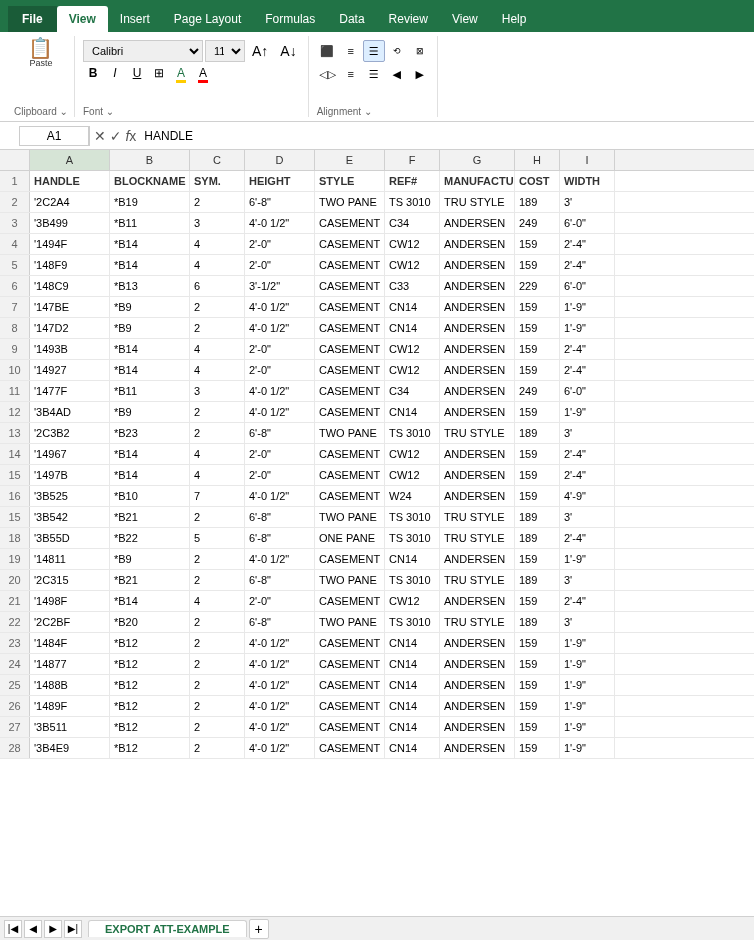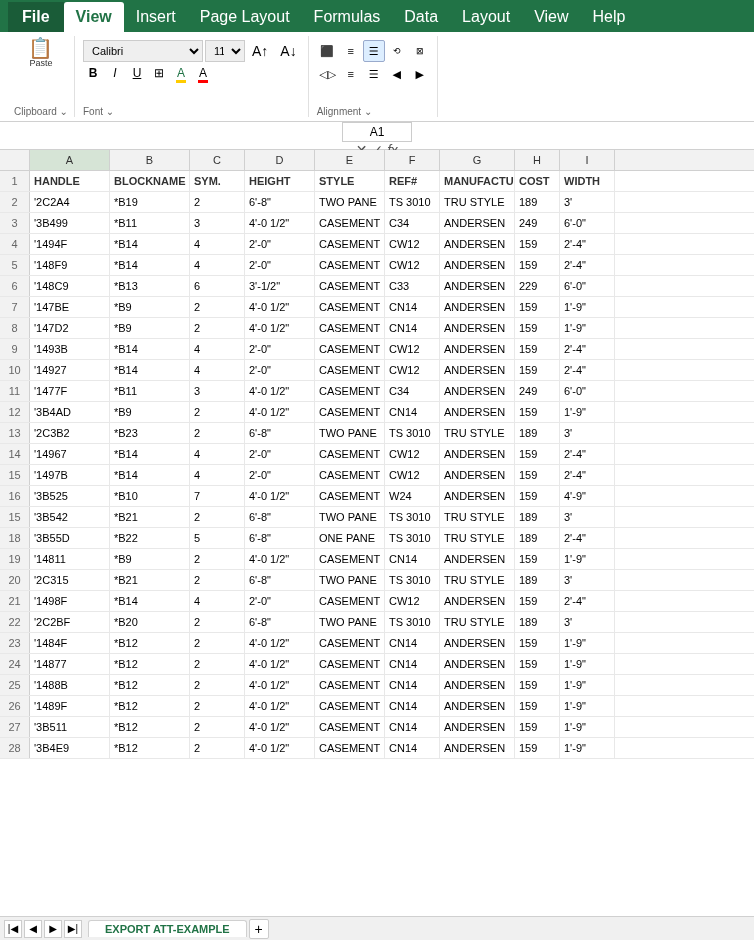--- a/index.html
+++ b/index.html
@@ -1,20 +1,20 @@
 <!DOCTYPE html>
 <html><head>
   <meta charset="utf-8">
   <style>
     * { margin: 0; padding: 0; box-sizing: border-box; }
     body { font-family: 'Segoe UI', Arial, sans-serif; font-size: 12px; background: #f0f0f0; width: 754px; height: 940px; overflow: hidden; }
 
     
     .ribbon-tabs { background: #217346; display: flex; align-items: flex-end; padding: 0 8px; height: 32px; }
-    .ribbon-tab { color: #fff; padding: 6px 12px; font-size: 16px; cursor: pointer; border-radius: 3px 3px 0 0; }
+    .ribbon-tab { color: #fff; padding: 6px 12px; font-size: 12px; cursor: pointer; border-radius: 3px 3px 0 0; }
     .ribbon-tab.active { background: #fff; color: #217346; font-weight: bold; }
 
     
     .ribbon { background: #fff; border-bottom: 1px solid #d0d0d0; padding: 4px 8px; display: flex; align-items: stretch; gap: 2px; height: 90px; }
     .ribbon-group { display: flex; flex-direction: column; align-items: center; padding: 0 6px; border-right: 1px solid #e0e0e0; min-width: 60px; }
     .ribbon-group-label { font-size: 10px; color: #666; margin-top: auto; padding-top: 2px; }
     .ribbon-btn { display: flex; flex-direction: column; align-items: center; justify-content: center; padding: 2px 4px; cursor: pointer; border-radius: 2px; min-width: 28px; }
     .ribbon-btn .icon { font-size: 20px; line-height: 1; }
     .ribbon-btn .label { font-size: 9px; color: #333; }
 
@@ -23,21 +23,21 @@
     .size-selector { border: 1px solid #ccc; padding: 2px 4px; font-size: 11px; width: 40px; height: 22px; }
     .format-row { display: flex; gap: 2px; margin-top: 2px; }
     .fmt-btn { border: 1px solid transparent; padding: 1px 4px; font-size: 12px; cursor: pointer; min-width: 20px; text-align: center; border-radius: 2px; }
     .fmt-btn.bold { font-weight: bold; }
     .fmt-btn.italic { font-style: italic; }
     .fmt-btn.underline { text-decoration: underline; }
     .align-btn { width: 22px; height: 22px; border: 1px solid transparent; cursor: pointer; display: flex; align-items: center; justify-content: center; font-size: 11px; border-radius: 2px; }
     .align-btn.active { background: #ddeeff; border-color: #99aacc; }
 
     
-    .formula-bar { background: #fff; border-bottom: 1px solid #d0d0d0; display: flex; align-items: center; height: 28px; padding: 0 19px; gap: 0; flex-direction: column; }
+    .formula-bar { background: #fff; border-bottom: 1px solid #d0d0d0; display: flex; align-items: center; height: 28px; padding: 0 19px; gap: 0; }
     .cell-ref { border: 1px solid #ccc; padding: 2px 6px; width: 70px; font-size: 12px; text-align: center; }
     .formula-divider { width: 1px; background: #ccc; height: 20px; }
     .formula-icons { display: flex; gap: 4px; align-items: center; padding: 0 4px; }
     .formula-icon { cursor: pointer; font-size: 14px; color: #555; }
     .formula-input { flex: 1; border: none; outline: none; font-size: 12px; padding: 0 4px; }
 
     
     .spreadsheet { background: #fff; display: flex; flex-direction: column; height: calc(940px - 32px - 90px - 28px - 24px); }
 
     
@@ -73,21 +73,21 @@
 </head>
 <body>
 
 <div class="ribbon-tabs">
   <div class="ribbon-tab active" style="background:#1a5c38; color:#fff; padding:6px 14px; border-radius:0; font-weight:bold;">File</div>
   <div class="ribbon-tab active" style="background:#fff; color:#217346; font-weight:bold;">View</div>
   <div class="ribbon-tab">Insert</div>
   <div class="ribbon-tab">Page Layout</div>
   <div class="ribbon-tab">Formulas</div>
   <div class="ribbon-tab">Data</div>
-  <div class="ribbon-tab">Layout</div>
+  <div class="ribbon-tab">Review</div>
   <div class="ribbon-tab">View</div>
   <div class="ribbon-tab">Help</div>
 </div>
 
 <div class="ribbon">
 
   <div class="ribbon-group">
     <div class="clipboard-content">
       <div class="ribbon-btn">
         <span class="icon">📋</span>

